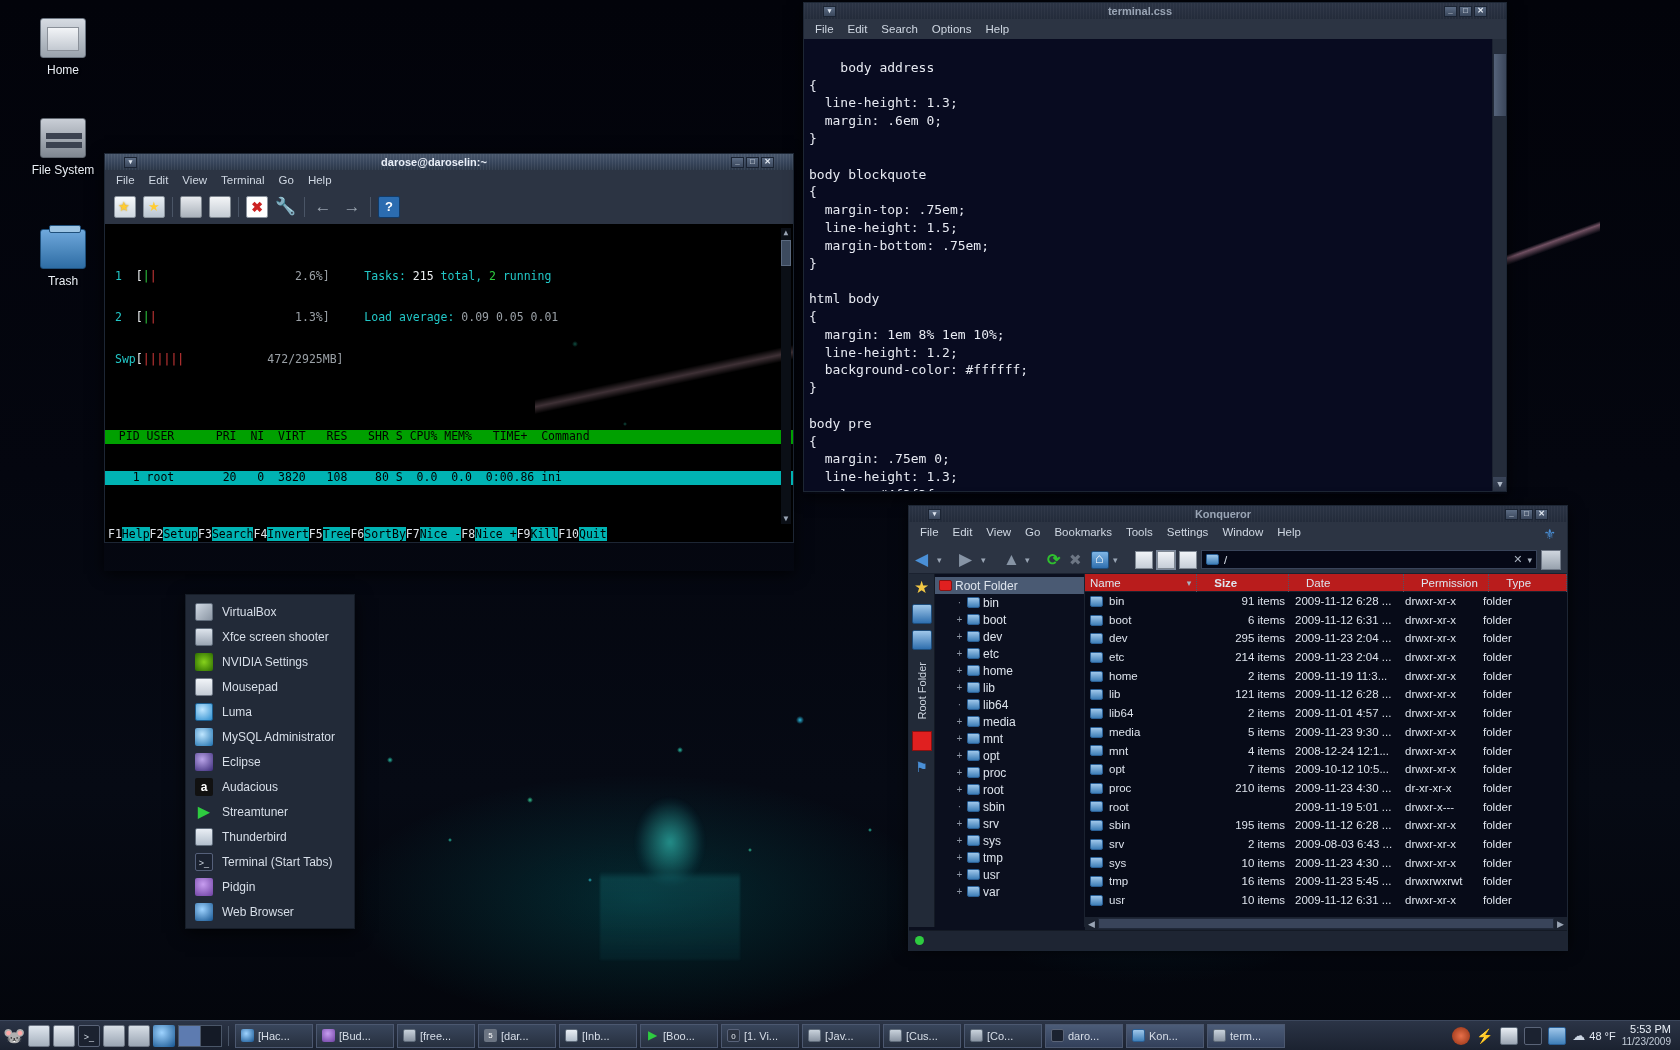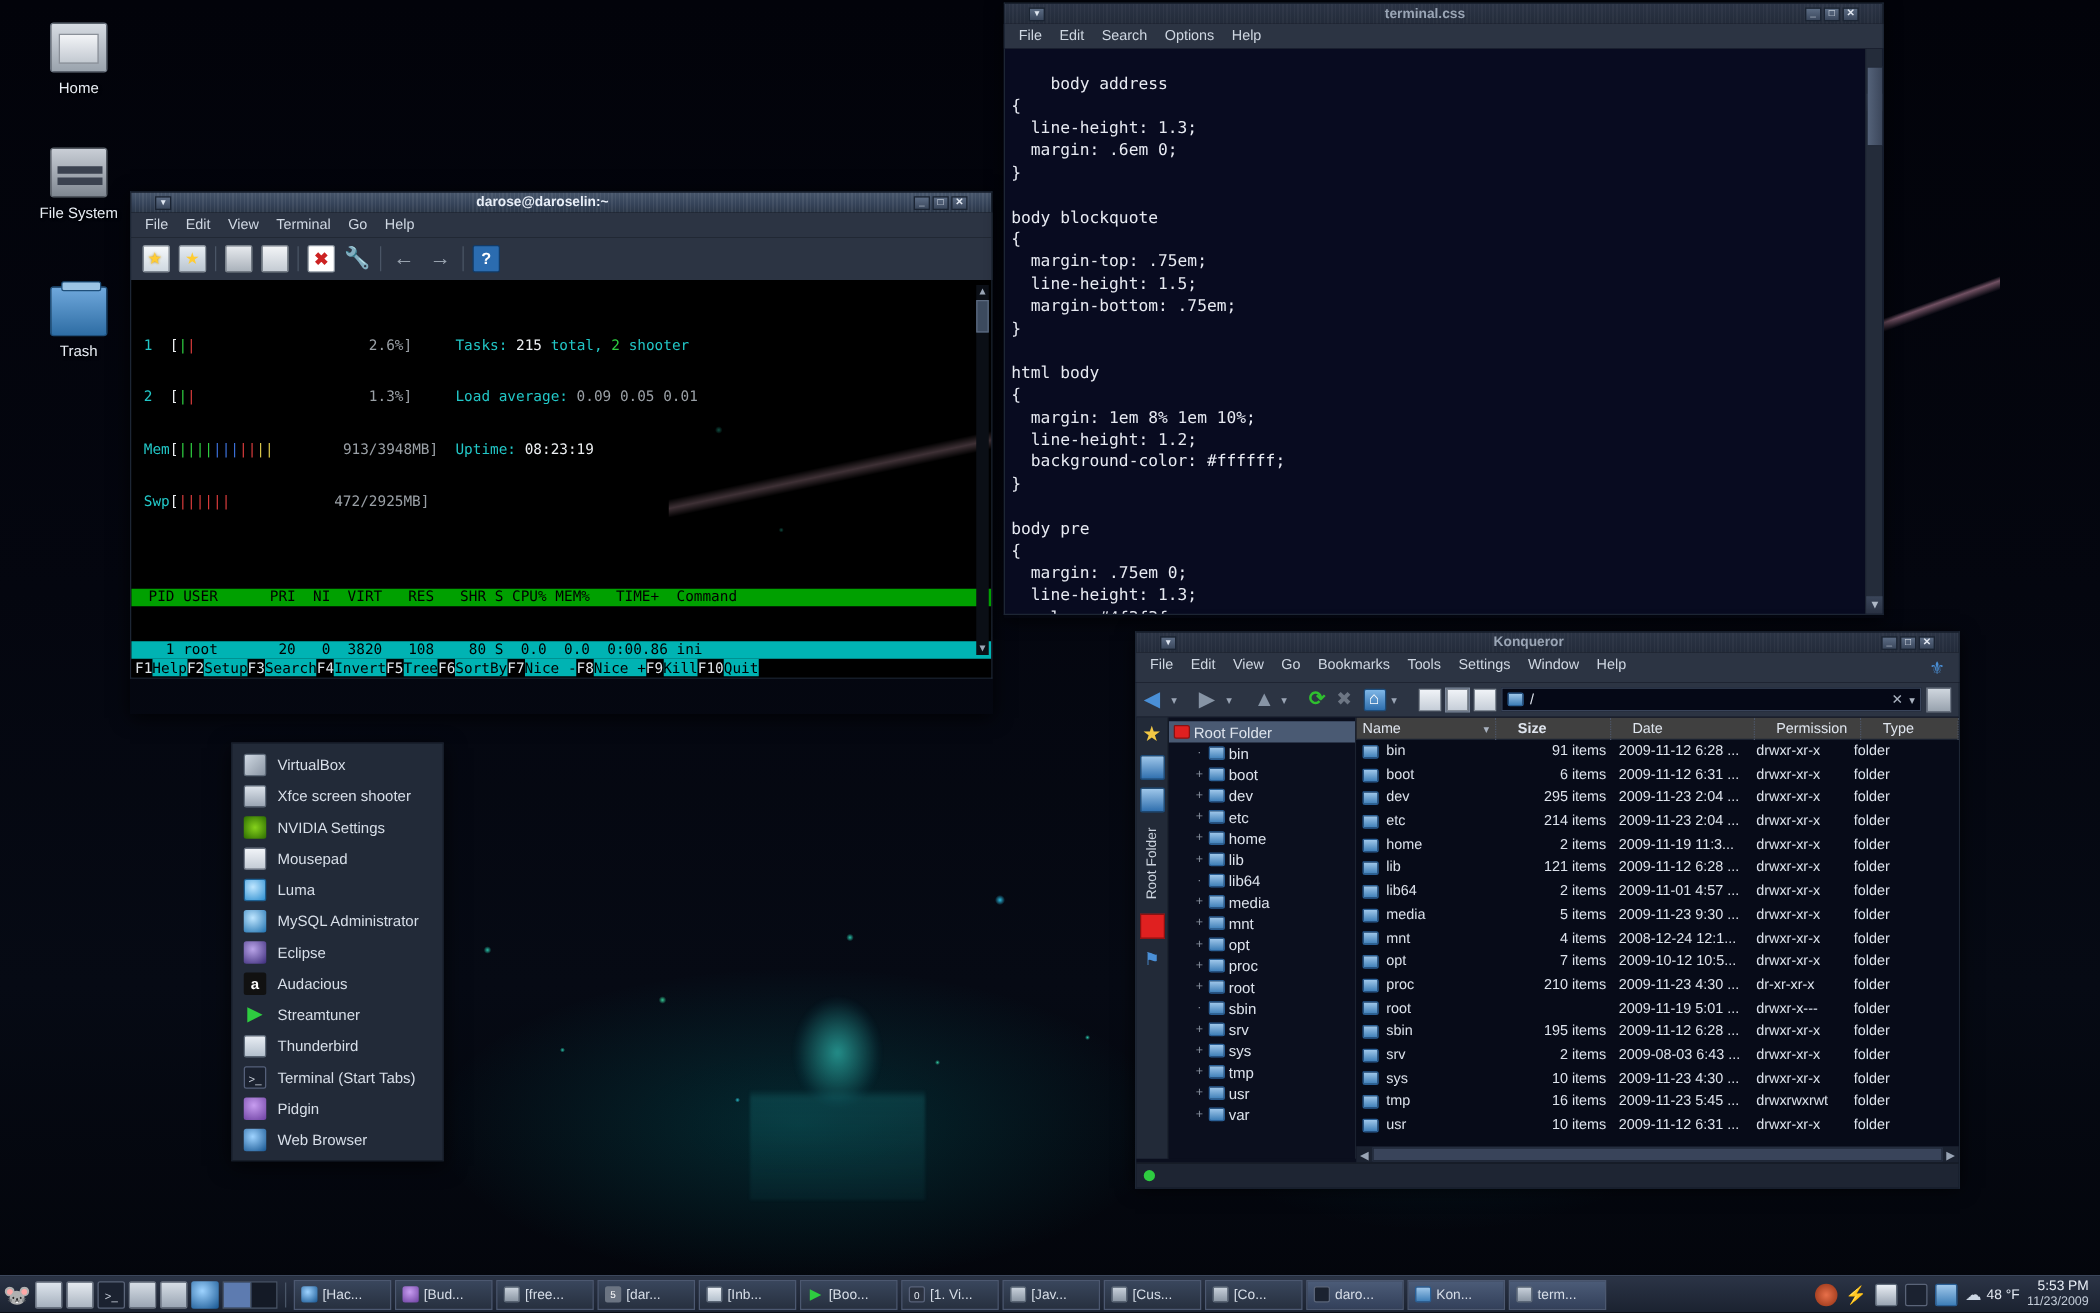--- a/index.html
+++ b/index.html
@@ -238,21 +238,21 @@
   .ktree{width:150px;background:#0b0f1e;border-right:1px solid #1b2230;
          font-size:12px;color:#dde3ec;padding:3px 0;overflow:hidden;}
   .ktree .row{display:flex;align-items:center;gap:3px;height:17px;padding-left:4px;}
   .ktree .row.root{background:#4a5a73;padding-left:4px;}
   .ktree .exp{width:9px;color:#8b94a2;font-size:10px;text-align:center;}
   .ktree .fo{width:13px;height:11px;background:linear-gradient(180deg,#9fc7ea,#3f7fb8);border:1px solid #2a5f95;border-radius:1px 2px 2px 2px;flex:none;}
   .ktree .fo.red{background:#e02020;border-color:#8a1111;}
   .ktree .ind{width:13px;flex:none;}
 
   .klist{flex:1;background:#070b18;overflow:hidden;}
-  .klist .hdr{display:flex;background:#404040;border-bottom:1px solid #1b2230;
+  .klist .hdr{display:flex;background:#b91c1c;border-bottom:1px solid #1b2230;
               font-size:11.5px;color:#dfe5ee;height:18px;align-items:center;gap:12px;}
   .klist .hdr div{padding:0 5px;border-right:1px dotted #4c5668;height:18px;line-height:18px;}
   .klist .r{display:flex;font-size:11.5px;color:#dde3ec;height:18.7px;align-items:center;}
   .klist .r div{padding:0 5px;height:18.7px;line-height:18.7px;overflow:hidden;white-space:nowrap;}
   .col-name{width:120px;display:flex;align-items:center;gap:6px;}
   .col-size{width:85px;text-align:right;}
   .col-date{width:110px;}
   .col-perm{width:78px;}
   .col-type{width:70px;}
   #konq-win .kstatus{
@@ -385,23 +385,22 @@
     <span class="tbicon tbi-wrench">🔧</span>
     <span class="tb-sep"></span>
     <span class="tbicon tbi-arrow">←</span>
     <span class="tbicon tbi-arrow">→</span>
     <span class="tb-sep"></span>
     <span class="tbicon tbi-help">?</span>
   </div>
 
   <div id="htop">
     <div class="bgstorm"></div>
-    <div class="layer pad"><span class="c-cyan">1</span>  <span class="c-white">[</span><span class="c-green">|</span><span class="c-red">|</span>                    <span class="c-gray">2.6%]</span>     <span class="c-cyan">Tasks:</span> <span class="c-white">215</span> <span class="c-cyan">total,</span> <span class="c-green">2</span> <span class="c-cyan">shooter</span></div>
+    <div class="layer pad"><span class="c-cyan">1</span>  <span class="c-white">[</span><span class="c-green">|</span><span class="c-red">|</span>                    <span class="c-gray">2.6%]</span>     <span class="c-cyan">Tasks:</span> <span class="c-white">215</span> <span class="c-cyan">total,</span> <span class="c-green">2</span> <span class="c-cyan">running</span></div>
     <div class="layer pad"><span class="c-cyan">2</span>  <span class="c-white">[</span><span class="c-green">|</span><span class="c-red">|</span>                    <span class="c-gray">1.3%]</span>     <span class="c-cyan">Load average:</span> <span class="c-gray">0.09 0.05 0.01</span></div>
-    <div class="layer pad"><span class="c-cyan">Mem</span><span class="c-white">[</span><span class="c-green">||||</span><span class="c-blue">|||</span><span class="c-red">||</span><span class="c-yellow">||</span>        <span class="c-gray">913/3948MB]</span>  <span class="c-cyan">Uptime:</span> <span class="c-white">08:23:19</span></div>
     <div class="layer pad"><span class="c-cyan">Swp</span><span class="c-white">[</span><span class="c-red">||||||</span>            <span class="c-gray">472/2925MB]</span></div>
     <div class="layer" style="height:7px;"></div>
     <div class="layer hdr-row">  PID USER      PRI  NI  VIRT   RES   SHR S CPU% MEM%   TIME+  Command</div>
     <div class="layer sel-row">    1 root       20   0  3820   108    80 S  0.0  0.0  0:00.86 ini</div>
     
 
     <div class="scrollcol">
       <div class="ar" style="top:0;">▲</div>
       <div class="thumb" style="top:12px;"></div>
       <div class="ar" style="bottom:0;">▼</div>

